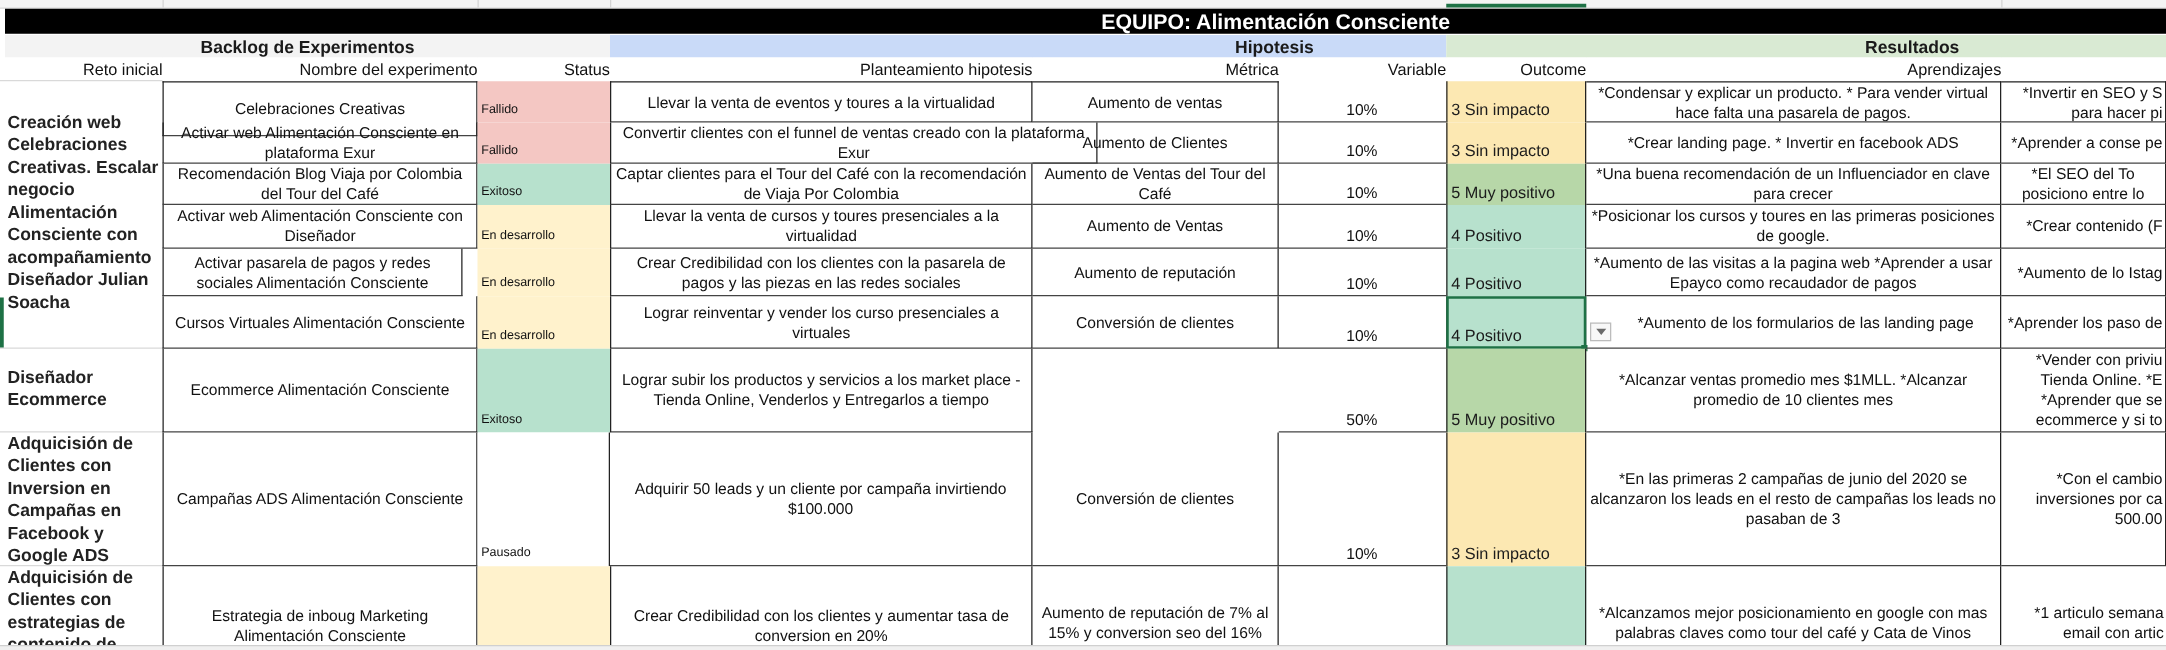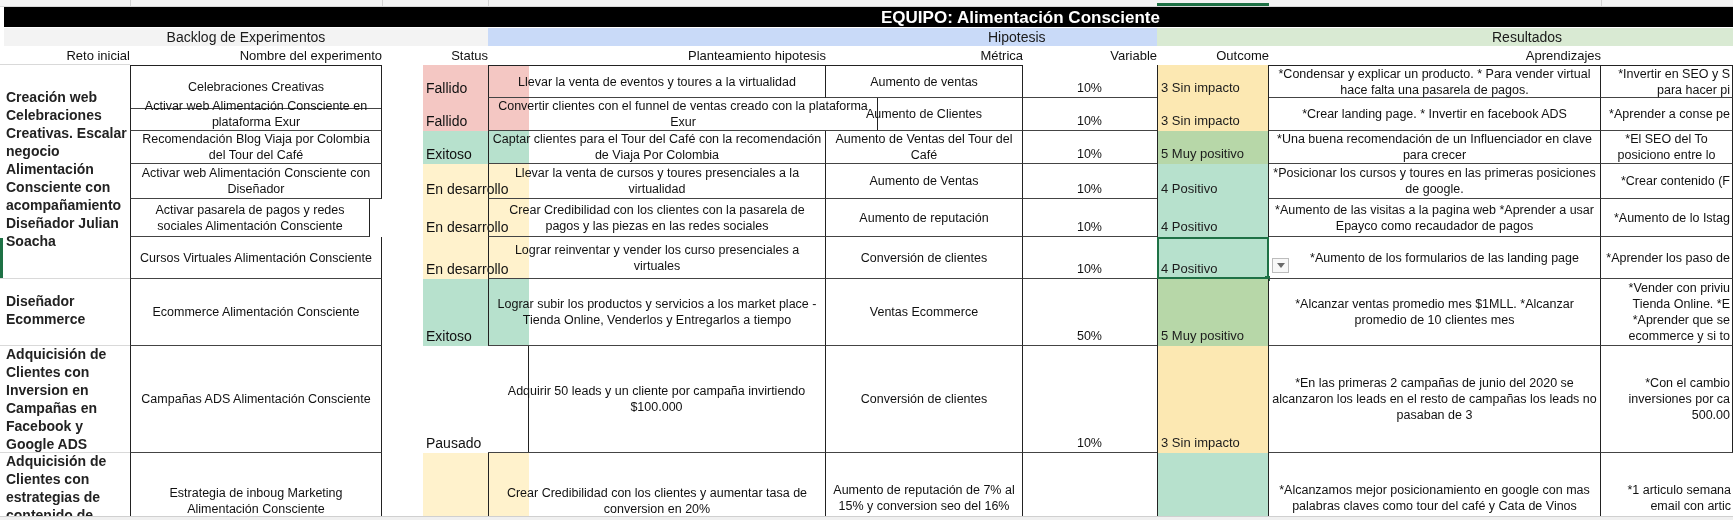--- a/index.html
+++ b/index.html
@@ -8,26 +8,26 @@
     background: #ffffff;
     font-family: "Liberation Sans", sans-serif;
     color: #111;
   }
   .sheet { position: absolute; left: 0; top: 0; width: 1733px; height: 520px; }
   .gridtop { position: absolute; left: 0; top: 0; width: 1733px; height: 6px; background: #f4f4f4; border-bottom: 1px solid #d8d8d8; }
   .colmark { position: absolute; top: 0; width: 1px; height: 6px; background: #d4d4d4; }
   .titlebar { position: absolute; left: 4px; top: 7px; width: 1729px; height: 20px; background: #000; }
   .title { position: absolute; left: 488px; top: 7px; width: 672px; height: 20px; line-height: 21px;
     text-align: right; color: #fff; font-weight: bold; font-size: 17px; padding-right: 0; }
-  .sec { position: absolute; top: 28px; height: 18px; line-height: 19px; font-weight: normal; font-size: 14px; text-align: center; color: #1a1a1a; }
+  .sec { position: absolute; top: 28px; height: 18px; line-height: 19px; font-weight: bold; font-size: 14px; text-align: center; color: #1a1a1a; }
   .hdr { position: absolute; top: 46px; height: 18px; line-height: 19px; font-size: 13px; text-align: right; color: #111; background: #fff; }
   .cell { position: absolute; box-sizing: border-box; font-size: 12.5px; line-height: 16px; overflow: hidden;
     display: flex; align-items: center; justify-content: center; text-align: center; padding: 0 2px; }
   .bord { border-right: 1.5px solid #222; border-bottom: 1.5px solid #444; }
-  .status { position: absolute; box-sizing: border-box; font-size: 14px; line-height: 16px; display: flex; align-items: flex-end; padding: 0 0 2px 3px; margin-left: 41px; }
+  .status { position: absolute; box-sizing: border-box; font-size: 10px; line-height: 16px; display: flex; align-items: flex-end; padding: 0 0 2px 3px; }
   .outcome { position: absolute; box-sizing: border-box; font-size: 13px; line-height: 16px; display: flex; align-items: flex-end; padding: 0 0 2px 3px; color: #1c1c1c; border-left: 1.5px solid #222; border-right: 1.5px solid #222; }
   .variable { position: absolute; box-sizing: border-box; font-size: 12.5px; display: flex; align-items: flex-end; justify-content: flex-end; padding: 0 55px 2px 0; border-bottom: 1.5px solid #444; }
   .reto { position: absolute; box-sizing: border-box; font-weight: bold; font-size: 14px; line-height: 18px; padding-left: 6px; color: #222; }
   .selected { outline: 2px solid #1e7145; outline-offset: -2px; }
   .handle { position: absolute; width: 5px; height: 5px; background: #1e7145; }
   .dropdown { position: absolute; width: 17px; height: 15px; box-sizing: border-box; border: 1px solid #bcbcbc; background: #f8f8f8; display: flex; align-items: center; justify-content: center; }
   .dropdown .tri { width: 0; height: 0; border-left: 4px solid transparent; border-right: 4px solid transparent; border-top: 5px solid #6a6a6a; }
   .lgrid { position: absolute; background: #d9d9d9; }
   .bottombar { position: absolute; left: 0; top: 516px; width: 1733px; height: 4px; background: #f0f0f0; border-top: 1px solid #d0d0d0; }
 </style>
@@ -129,21 +129,20 @@
   <div class="handle" style="left:1265px;top:276px"></div>
   <div class="dropdown" style="left:1272px;top:258px">
       <div class="tri"></div>
     </div>
   <div class="cell bord" style="left:1269px;top:237px;width:332px;height:42px;padding-left:22px">*Aumento de los formularios de las landing page</div>
   <div class="cell bord" style="left:1601px;top:237px;width:132px;height:42px;justify-content:flex-end;text-align:right">*Aprender los paso de</div>
 
   <div class="cell bord" style="left:130px;top:279px;width:252px;height:67px;border-left:1.5px solid #222">Ecommerce Alimentación Consciente</div>
   <div class="status" style="left:382px;top:279px;width:106px;height:67px;background:#b7e1cd">Exitoso</div>
   <div class="cell bord" style="left:488px;top:279px;width:338px;height:67px;border-left:1.5px solid #222">Lograr subir los productos y servicios a los market place - Tienda Online, Venderlos y Entregarlos a tiempo</div>
-  <div class="cell bord" style="left:826px;top:279px;width:197px;height:67px">Ventas Ecommerce</div>
   <div class="variable" style="left:1023px;top:279px;width:134px;height:67px">50%</div>
   <div class="outcome" style="left:1157px;top:279px;width:112px;height:67px;background:#b7d7a8">5 Muy positivo</div>
   <div class="cell bord" style="left:1269px;top:279px;width:332px;height:67px">*Alcanzar ventas promedio mes $1MLL. *Alcanzar promedio de 10 clientes mes</div>
   <div class="cell bord" style="left:1601px;top:279px;width:132px;height:67px;justify-content:flex-end;text-align:right">*Vender con priviu Tienda Online. *E *Aprender que se ecommerce y si to</div>
 
   <div class="cell bord" style="left:130px;top:346px;width:252px;height:107px;border-left:1.5px solid #222">Campañas ADS  Alimentación Consciente</div>
   <div class="status" style="left:382px;top:346px;width:106px;height:107px;background:#ffffff;border-right:1.5px solid #222">Pausado</div>
   <div class="cell bord" style="left:488px;top:346px;width:338px;height:107px">Adquirir 50 leads y un cliente por campaña invirtiendo $100.000</div>
   <div class="cell bord" style="left:826px;top:346px;width:197px;height:107px">Conversión de clientes</div>
   <div class="variable" style="left:1023px;top:346px;width:134px;height:107px">10%</div>

